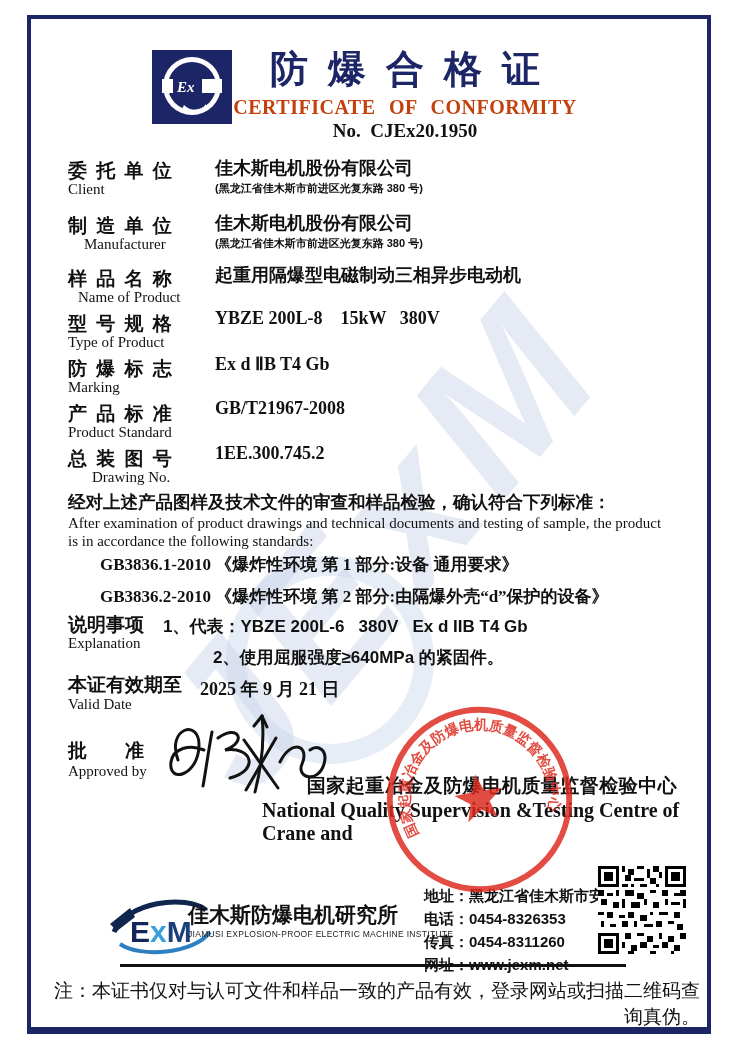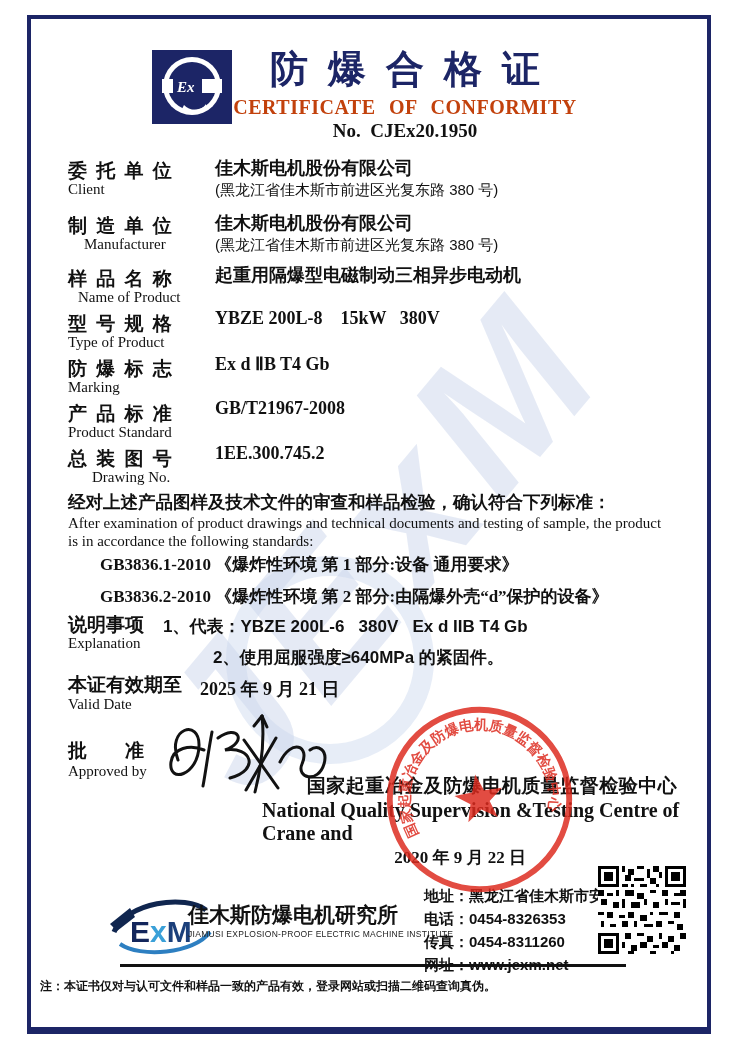--- a/index.html
+++ b/index.html
@@ -19,37 +19,37 @@
   
   .hdr{z-index:2;text-align:center;left:190px;width:430px;}
   .title{top:44px;font-size:38px;font-weight:bold;color:#1c2566;letter-spacing:20px;text-indent:20px;}
   .subtitle{top:96px;font-family:"Liberation Serif",serif;font-weight:bold;font-size:20px;
             color:#c2410c;word-spacing:8px;letter-spacing:.5px;}
   .no-line{top:120px;font-family:"Liberation Serif",serif;font-weight:bold;font-size:19px;color:#111;}
   
   .lab-cn{font-size:19px;font-weight:bold;letter-spacing:2px;z-index:2;}
   .lab-en{font-family:"Liberation Serif",serif;font-size:15px;z-index:2;}
   .v-cn{font-size:18px;font-weight:bold;z-index:2;}
-  .v-note{font-size:15px;font-weight:normal;z-index:2;}
+  .v-note{font-size:11px;font-weight:bold;z-index:2;}
   .v-serif{font-family:"Liberation Serif",serif;font-weight:bold;font-size:18px;z-index:2;}
   .stmt-cn{font-size:17.5px;font-weight:bold;z-index:2;}
   .stmt-en{font-family:"Liberation Serif",serif;font-size:15px;line-height:18px;z-index:2;}
   .std{font-family:"Liberation Serif",serif;font-weight:bold;font-size:17px;z-index:2;}
   .exp-item{font-size:17px;font-weight:bold;z-index:2;}
   .org-cn{font-size:19px;font-weight:bold;letter-spacing:.5px;text-align:center;z-index:2;}
   .org-en{font-family:"Liberation Serif",serif;font-weight:bold;font-size:20px;text-align:left;z-index:2;}
   .org-date{font-family:"Liberation Serif",serif;font-weight:bold;font-size:17px;text-align:center;z-index:2;}
   .stamp{z-index:3;opacity:.84;transform:rotate(-10deg);}
   .sig{z-index:4;}
   
   .inst-cn{font-size:21px;font-weight:bold;z-index:2;}
   .inst-en{font-size:8.5px;letter-spacing:.3px;color:#222;z-index:2;}
   .contact{font-size:15px;font-weight:bold;line-height:23px;z-index:2;}
   .rule{background:#111;z-index:2;}
-  .note{font-size:12px;font-weight:bold;text-align:left;z-index:2;}
+  .note{font-size:19px;font-weight:normal;text-align:right;z-index:2;}
 </style>
 </head>
 <body>
 
 <div class="page">
   <div class="frame"></div>
 
   <div class="wm-text">JExM</div>
   <div class="wm-ring"></div>
 
@@ -127,21 +127,20 @@
       <path d="M118,40 L88,92"></path>
       <path d="M122,64 C134,40 152,48 144,66 C138,80 160,86 166,66 C170,52 160,46 152,52"></path>
       <path d="M104,18 C107,45 103,70 97,94"></path>
       <path d="M104,18 L96,28"></path>
       <path d="M104,18 L109,29"></path>
     </g>
   </svg>
 
   <div class="abs org-cn" style="left:262px;top:773px;width:460px;">国家起重冶金及防爆电机质量监督检验中心</div>
   <div class="abs org-en" style="left:262px;top:799px;width:460px;">National Quality Supervision &amp;Testing Centre of Crane and</div>
-  <div class="abs org-date" style="left:320px;top:846px;width:280px;">2020 年 9 月 22 日</div>
 
   <svg class="abs stamp" style="left:382px;top:702px;" width="195" height="195" viewBox="0 0 200 200">
     <circle cx="100" cy="100" r="92" fill="none" stroke="#dd2a1e" stroke-width="6"></circle>
     <polygon points="100,74 106.2,91.5 124.7,92 110,103.2 115.3,121 100,110.5 84.7,121 90,103.2 75.3,92 93.8,91.5" fill="#dd2a1e"></polygon>
     <defs>
       <path id="sealArc" d="M 32.3,124.6 A 72,72 0 1 1 167.7,124.6" fill="none"></path>
     </defs>
     <text font-size="14.5" font-weight="bold" fill="#dd2a1e" font-family="Liberation Sans, sans-serif">
       <textPath href="#sealArc" startOffset="0">国家起重冶金及防爆电机质量监督检验中心</textPath>
     </text>

